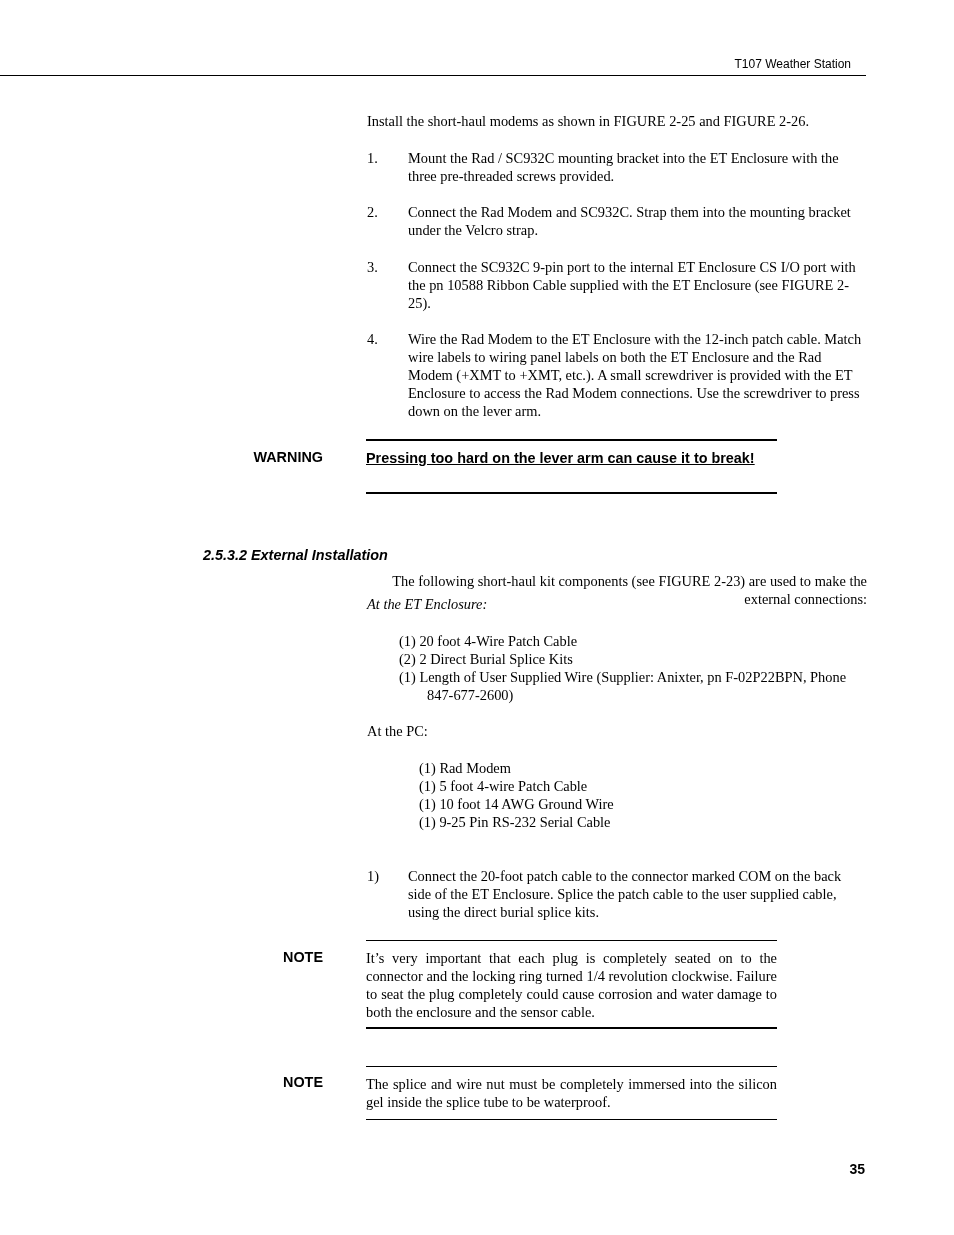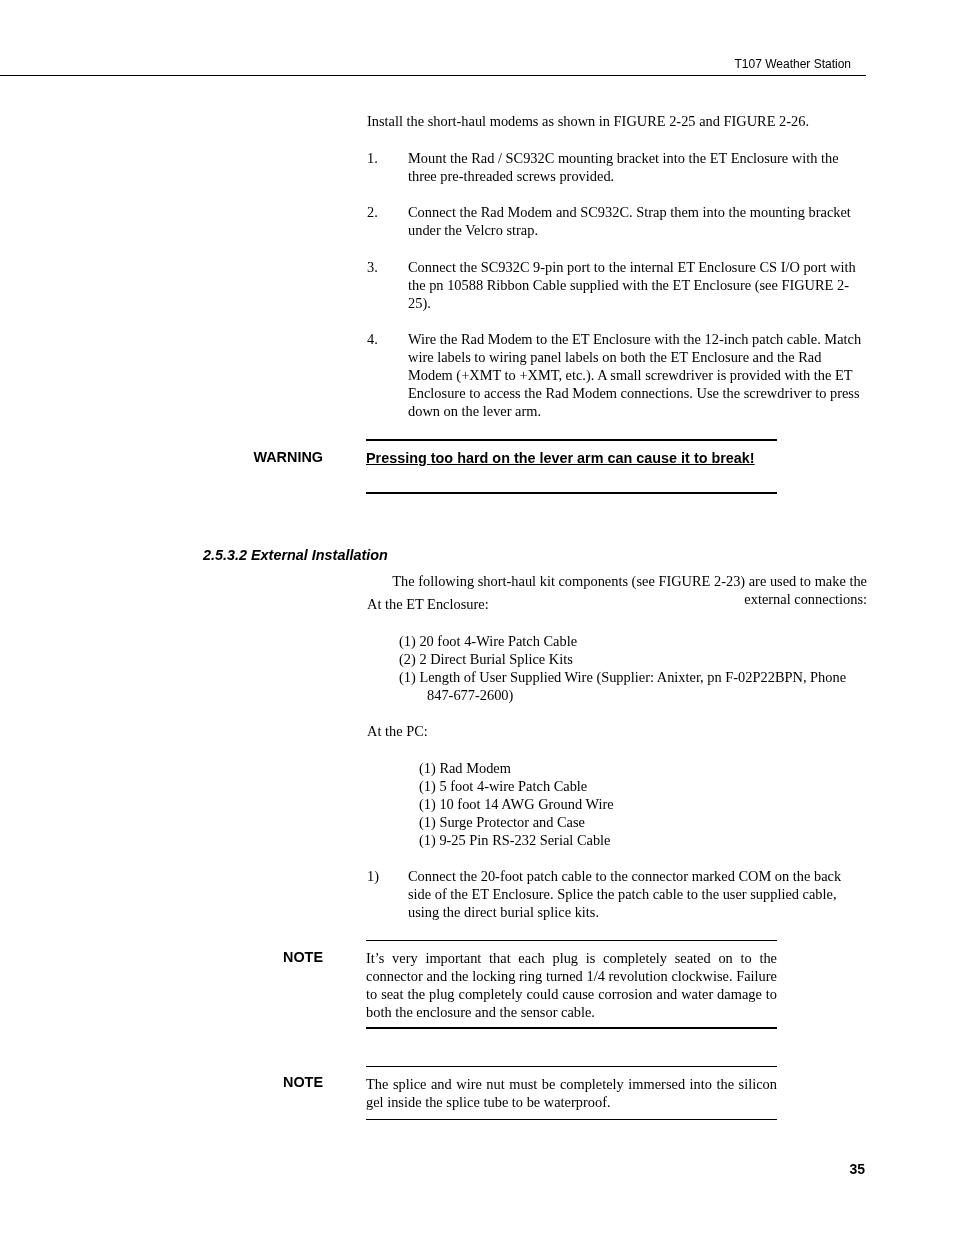--- a/index.html
+++ b/index.html
@@ -75,35 +75,34 @@
 <div class="rule thick" style="top:439px;"></div>
 <div class="label" style="left:203px; top:448px;">WARNING</div>
 <div class="box" style="top:449px;text-decoration:underline;">
   <div class="content sans">Pressing too hard on the lever arm can cause it to break!</div>
 </div>
 <div class="rule thick" style="top:492px;"></div>
 
 <div class="section-heading">2.5.3.2  External Installation</div>
 
 <div class="body-text" style="top:572px;text-align:right;">The following short-haul kit components (see FIGURE 2-23) are used to make the external connections:</div>
-<div class="body-text" style="top:595px;">At the ET Enclosure:</div>
+<div class="body-text" style="top:595px;font-style:italic;">At the ET Enclosure:</div>
 
 <div class="kit-list" style="top:632px;">
   <div class="hang">(1) 20 foot 4-Wire Patch Cable</div>
   <div class="hang">(2) 2 Direct Burial Splice Kits</div>
   <div class="hang">(1) Length of User Supplied Wire (Supplier: Anixter, pn F-02P22BPN, Phone 847-677-2600)</div>
 </div>
 
 <div class="body-text" style="top:722px;">At the PC:</div>
 
 <div class="kit-list" style="top:759px;margin-left:20px;">
   <div>(1) Rad Modem</div>
   <div>(1) 5 foot 4-wire Patch Cable</div>
   <div>(1) 10 foot 14 AWG Ground Wire</div>
-  <div>(1) Surge Protector and Case</div>
   <div>(1) 9-25 Pin RS-232 Serial Cable</div>
 </div>
 
 <div class="num-item" style="top:867px;">
   <span class="num">1)</span>
   <span class="txt">Connect the 20-foot patch cable to the connector marked COM on the back side of the ET Enclosure.  Splice the patch cable to the user supplied cable, using the direct burial splice kits.</span>
 </div>
 
 <div class="rule thin" style="top:940px;"></div>
 <div class="label" style="left:203px; top:948px;">NOTE</div>

